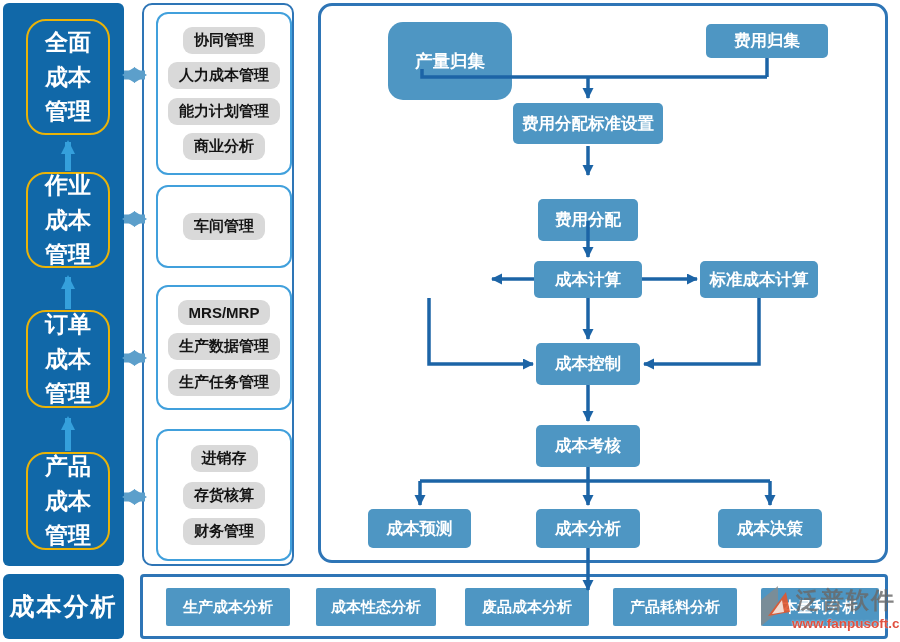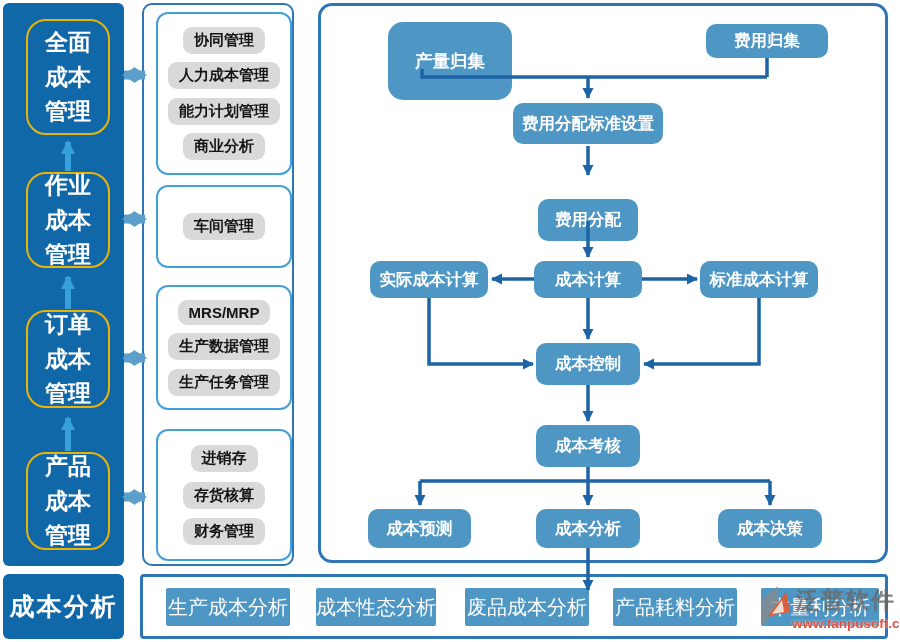--- a/index.html
+++ b/index.html
@@ -16,25 +16,25 @@
               display:flex;align-items:center;justify-content:center;letter-spacing:2px;}
   
   .outer-frame{background:#fff;border:2px solid #2E75B6;border-radius:10px;}
   .sub-panel{background:#fff;border:2px solid #41A0DC;border-radius:12px;
              display:flex;flex-direction:column;align-items:center;justify-content:space-evenly;
              padding:4px 0;}
   .pill{background:#D9D9D9;border-radius:9px;padding:4px 11px;font-size:15px;font-weight:bold;
         color:#141414;white-space:nowrap;}
   
   .flow-frame{background:#fff;border:3px solid #2E75B6;border-radius:14px;}
-  .fnode{background:#4E96C3;border-radius:10px;color:#fff;font-weight:bold;font-size:16.5px;
+  .fnode{background:#4E96C3;border-radius:5px;color:#fff;font-weight:bold;font-size:16.5px;
          display:flex;align-items:center;justify-content:center;white-space:nowrap;z-index:2;}
   
   .bottom-frame{background:#fff;border:3px solid #2E75B6;border-radius:4px;}
-  .bbox{background:#4E96C3;border-radius:2px;color:#fff;font-weight:normal;font-size:20px;
+  .bbox{background:#4E96C3;border-radius:2px;color:#fff;font-weight:bold;font-size:15px;
         display:flex;align-items:center;justify-content:center;white-space:nowrap;z-index:2;}
   .overlay{left:0;top:0;width:900px;height:642px;z-index:6;pointer-events:none;}
   
   .wm{z-index:10;}
   .wm-brand{position:absolute;left:40px;top:3px;font-size:23px;font-weight:bold;
             color:rgba(105,105,105,0.82);letter-spacing:2px;white-space:nowrap;}
   .wm-url{position:absolute;left:36px;top:34px;font-size:13.5px;font-weight:bold;color:#E0503F;
           white-space:nowrap;text-shadow:0 0 2px rgba(255,255,255,.9);}
 </style>
 </head>
@@ -76,21 +76,20 @@
     <span class="pill">财务管理</span>
   </div>
 
   <div class="abs flow-frame" style="left:318px;top:3px;width:570px;height:560px;"></div>
 
   <div class="abs fnode" style="left:388px;top:22px;width:124px;height:78px;border-radius:15px;font-size:17.5px;">产量归集</div>
   <div class="abs fnode" style="left:706px;top:24px;width:122px;height:34px;">费用归集</div>
   <div class="abs fnode" style="left:513px;top:103px;width:150px;height:41px;">费用分配标准设置</div>
   <div class="abs fnode" style="left:538px;top:179px;width:100px;height:42px;margin-top:20px;">费用分配</div>
   <div class="abs fnode" style="left:534px;top:261px;width:108px;height:37px;">成本计算</div>
-  <div class="abs fnode" style="left:370px;top:261px;width:118px;height:37px;">实际成本计算</div>
   <div class="abs fnode" style="left:700px;top:261px;width:118px;height:37px;">标准成本计算</div>
   <div class="abs fnode" style="left:536px;top:343px;width:104px;height:42px;">成本控制</div>
   <div class="abs fnode" style="left:536px;top:425px;width:104px;height:42px;">成本考核</div>
   <div class="abs fnode" style="left:368px;top:509px;width:103px;height:39px;">成本预测</div>
   <div class="abs fnode" style="left:536px;top:509px;width:104px;height:39px;">成本分析</div>
   <div class="abs fnode" style="left:718px;top:509px;width:104px;height:39px;">成本决策</div>
 
   <div class="abs bottom-frame" style="left:140px;top:574px;width:748px;height:65px;"></div>
 
   <div class="abs bbox" style="left:166px;top:588px;width:124px;height:38px;">生产成本分析</div>

